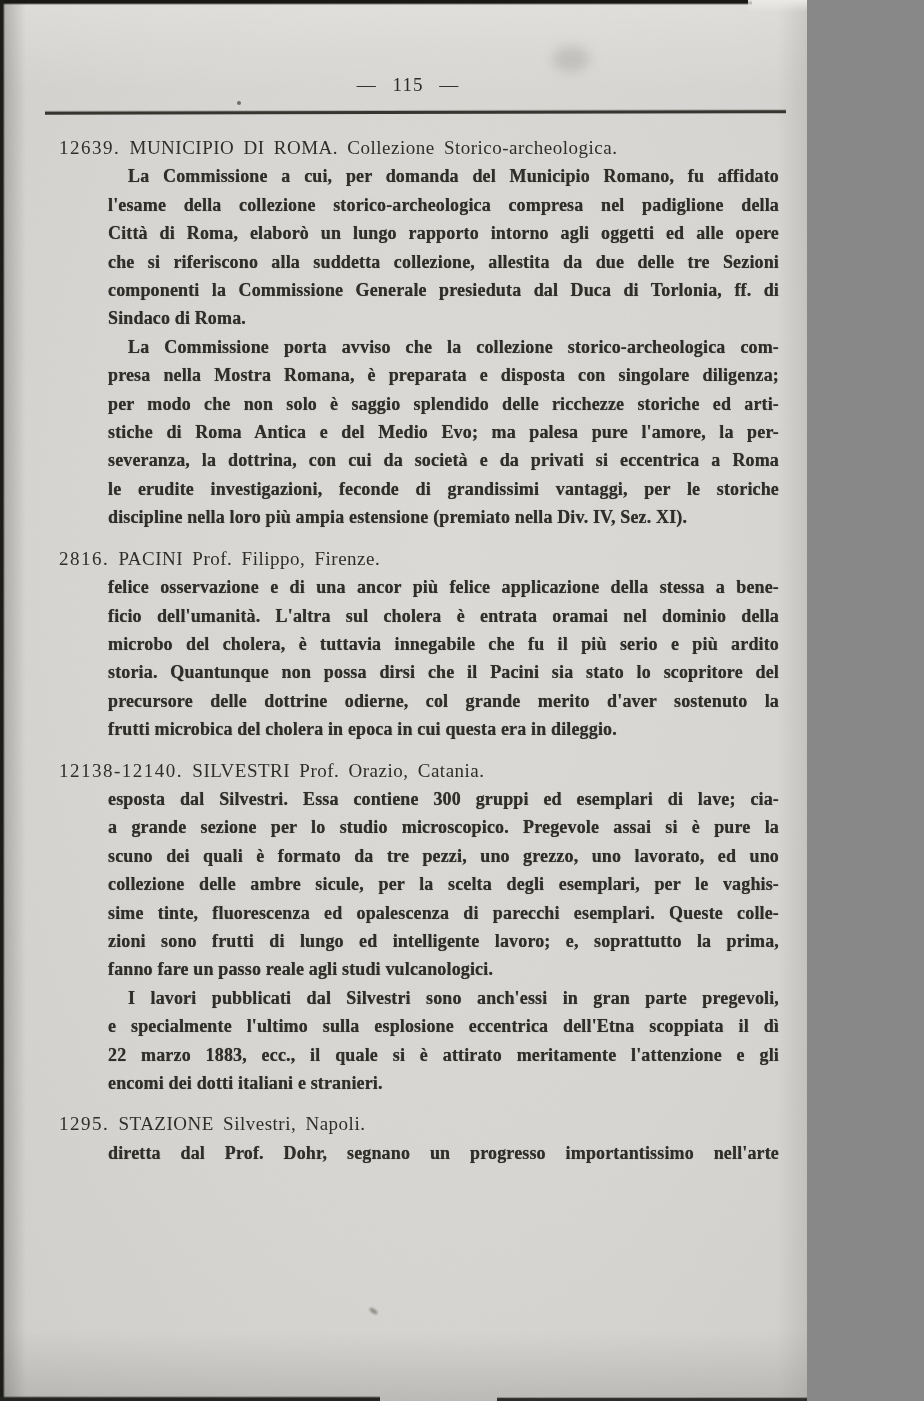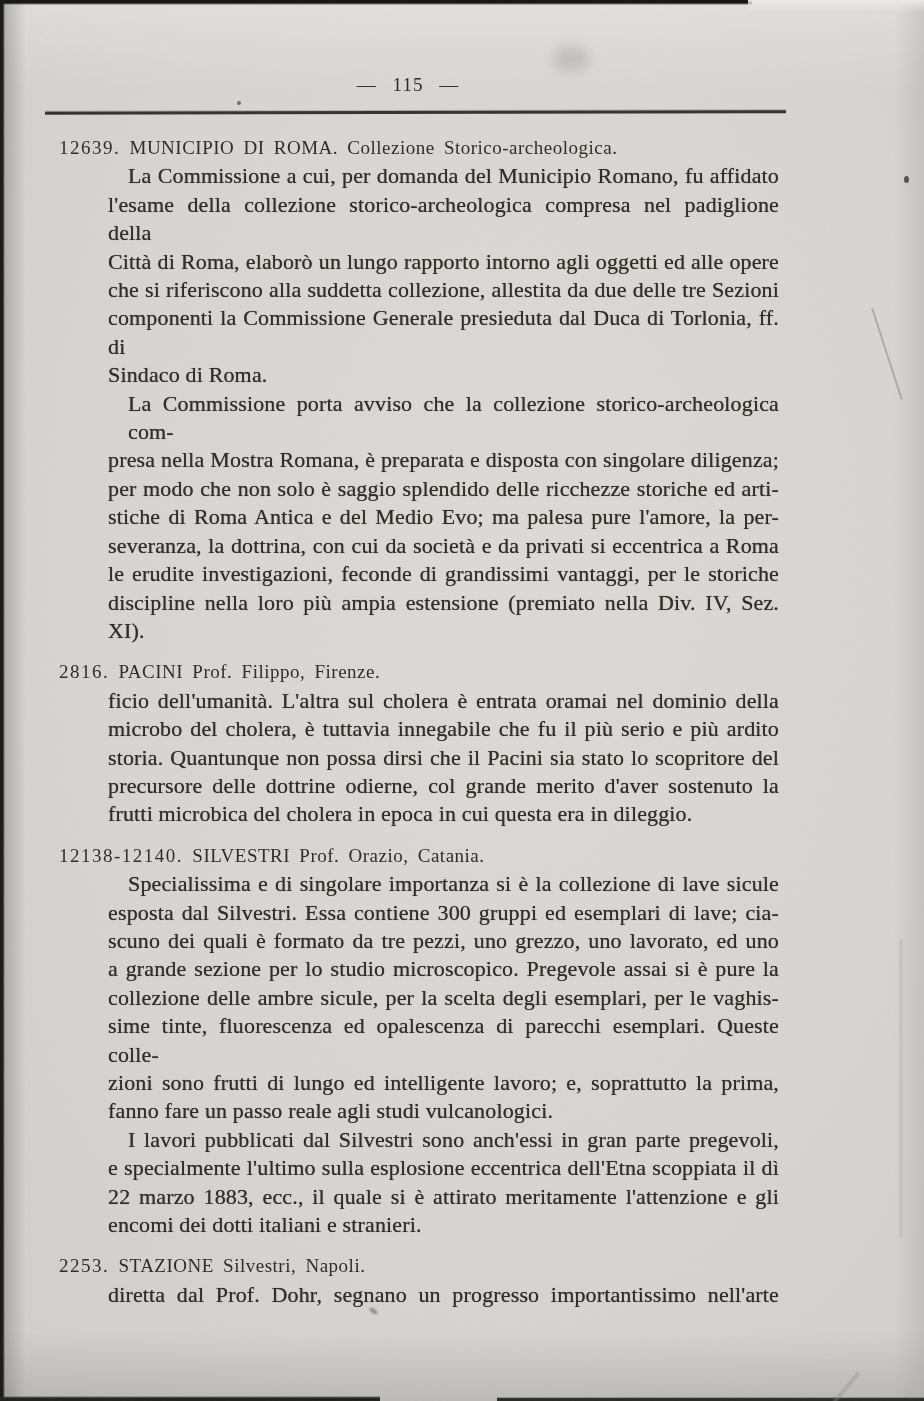--- a/index.html
+++ b/index.html
@@ -1,17 +1,17 @@
 <!DOCTYPE html>
 <html><head>
 <meta charset="utf-8">
 <style>
   html,body{margin:0;padding:0;background:#888;}
   .scan{
-    position:relative;width:924px;height:1401px;overflow:hidden;
+    position:relative;width:807px;height:1401px;overflow:hidden;
     background:
       linear-gradient(90deg, rgba(120,118,114,.50) 0px, rgba(120,118,114,0) 26px),
       linear-gradient(270deg, rgba(150,148,144,.28) 0px, rgba(150,148,144,0) 30px),
       linear-gradient(0deg, rgba(130,128,124,.30) 0px, rgba(130,128,124,0) 70px),
       linear-gradient(180deg, rgba(232,231,227,.55) 0px, rgba(232,231,227,0) 90px),
       radial-gradient(ellipse at 55% 40%, #dbdad6 0%, #d6d5d2 60%, #cfcecb 100%);
     font-family:"Liberation Serif", serif;
     color:#2e2c27;
   }
   
@@ -43,23 +43,24 @@
   .entry{margin:0;padding:0;}
   .entry + .entry{margin-top:13px;}
   .heading{
     margin-left:-49px;line-height:28.4px;font-size:19px;
     letter-spacing:.5px;word-spacing:4px;white-space:nowrap;
   }
   .heading .num{letter-spacing:1.5px;}
   .heading .city{margin-top:44px;}
   .para{margin:0;padding:0;}
   .line{
-    line-height:28.4px;font-size:22px;letter-spacing:.15px;
+    line-height:28.4px;font-size:18px;letter-spacing:.15px;
     text-align:justify;text-align-last:justify;
     text-shadow:0 0 .7px rgba(40,38,33,.75);
+    font-weight:bold;
   }
   .line.first{padding-left:20px;}
   .line.lastline{text-align-last:left;}
   .grain{position:absolute;left:0;top:0;width:924px;height:1401px;pointer-events:none;opacity:.55;}
 </style>
 </head>
 <body>
 
 <div class="scan">
 
@@ -98,48 +99,48 @@
           <div class="line">per modo che non solo è saggio splendido delle ricchezze storiche ed arti-</div>
           <div class="line">stiche di Roma Antica e del Medio Evo; ma palesa pure l'amore, la per-</div>
           <div class="line">severanza, la dottrina, con cui da società e da privati si eccentrica a Roma</div>
           <div class="line">le erudite investigazioni, feconde di grandissimi vantaggi, per le storiche</div>
           <div class="line lastline">discipline nella loro più ampia estensione (premiato nella Div. IV, Sez. XI).</div>
         </div>
       </section>
       <section class="entry">
         <div class="heading"><span class="num">2816.</span> <span>PACINI Prof. Filippo,</span> <span class="city">Firenze.</span></div>
         <div class="para">
+          <div class="line">felice osservazione e di una ancor più felice applicazione della stessa a bene-</div>
           <div class="line">ficio dell'umanità. L'altra sul cholera è entrata oramai nel dominio della</div>
           <div class="line">microbo del cholera, è tuttavia innegabile che fu il più serio e più ardito</div>
           <div class="line">storia. Quantunque non possa dirsi che il Pacini sia stato lo scopritore del</div>
           <div class="line">precursore delle dottrine odierne, col grande merito d'aver sostenuto la</div>
           <div class="line lastline">frutti microbica del cholera in epoca in cui questa era in dileggio.</div>
         </div>
       </section>
       <section class="entry">
         <div class="heading"><span class="num">12138-12140.</span> <span>SILVESTRI Prof. Orazio,</span> <span class="city">Catania.</span></div>
         <div class="para">
-          <div class="line first">Specialissima e di singolare importanza si è la collezione di lave sicule</div>
           <div class="line">esposta dal Silvestri. Essa contiene 300 gruppi ed esemplari di lave; cia-</div>
+          <div class="line">a grande sezione per lo studio microscopico. Pregevole assai si è pure la</div>
           <div class="line">scuno dei quali è formato da tre pezzi, uno grezzo, uno lavorato, ed uno</div>
-          <div class="line">a grande sezione per lo studio microscopico. Pregevole assai si è pure la</div>
           <div class="line">collezione delle ambre sicule, per la scelta degli esemplari, per le vaghis-</div>
           <div class="line">sime tinte, fluorescenza ed opalescenza di parecchi esemplari. Queste colle-</div>
           <div class="line">zioni sono frutti di lungo ed intelligente lavoro; e, soprattutto la prima,</div>
           <div class="line lastline">fanno fare un passo reale agli studi vulcanologici.</div>
         </div>
         <div class="para">
           <div class="line first">I lavori pubblicati dal Silvestri sono anch'essi in gran parte pregevoli,</div>
           <div class="line">e specialmente l'ultimo sulla esplosione eccentrica dell'Etna scoppiata il dì</div>
           <div class="line">22 marzo 1883, ecc., il quale si è attirato meritamente l'attenzione e gli</div>
           <div class="line lastline">encomi dei dotti italiani e stranieri.</div>
         </div>
       </section>
       <section class="entry">
-        <div class="heading"><span class="num">2253.</span> <span>STAZIONE Silvestri,</span> <span class="city">Napoli.</span></div>
+        <div class="heading"><span class="num">1295.</span> <span>STAZIONE Silvestri,</span> <span class="city">Napoli.</span></div>
         <div class="para">
           <div class="line">diretta dal Prof. Dohr, segnano un progresso importantissimo nell'arte</div>
         </div>
       </section>
     </main>
 
   <svg class="grain" xmlns="http://www.w3.org/2000/svg">
     <filter id="noiseF">
       <feTurbulence type="fractalNoise" baseFrequency="0.8" numOctaves="2" stitchTiles="stitch"></feTurbulence>
       <feColorMatrix type="saturate" values="0"></feColorMatrix>

